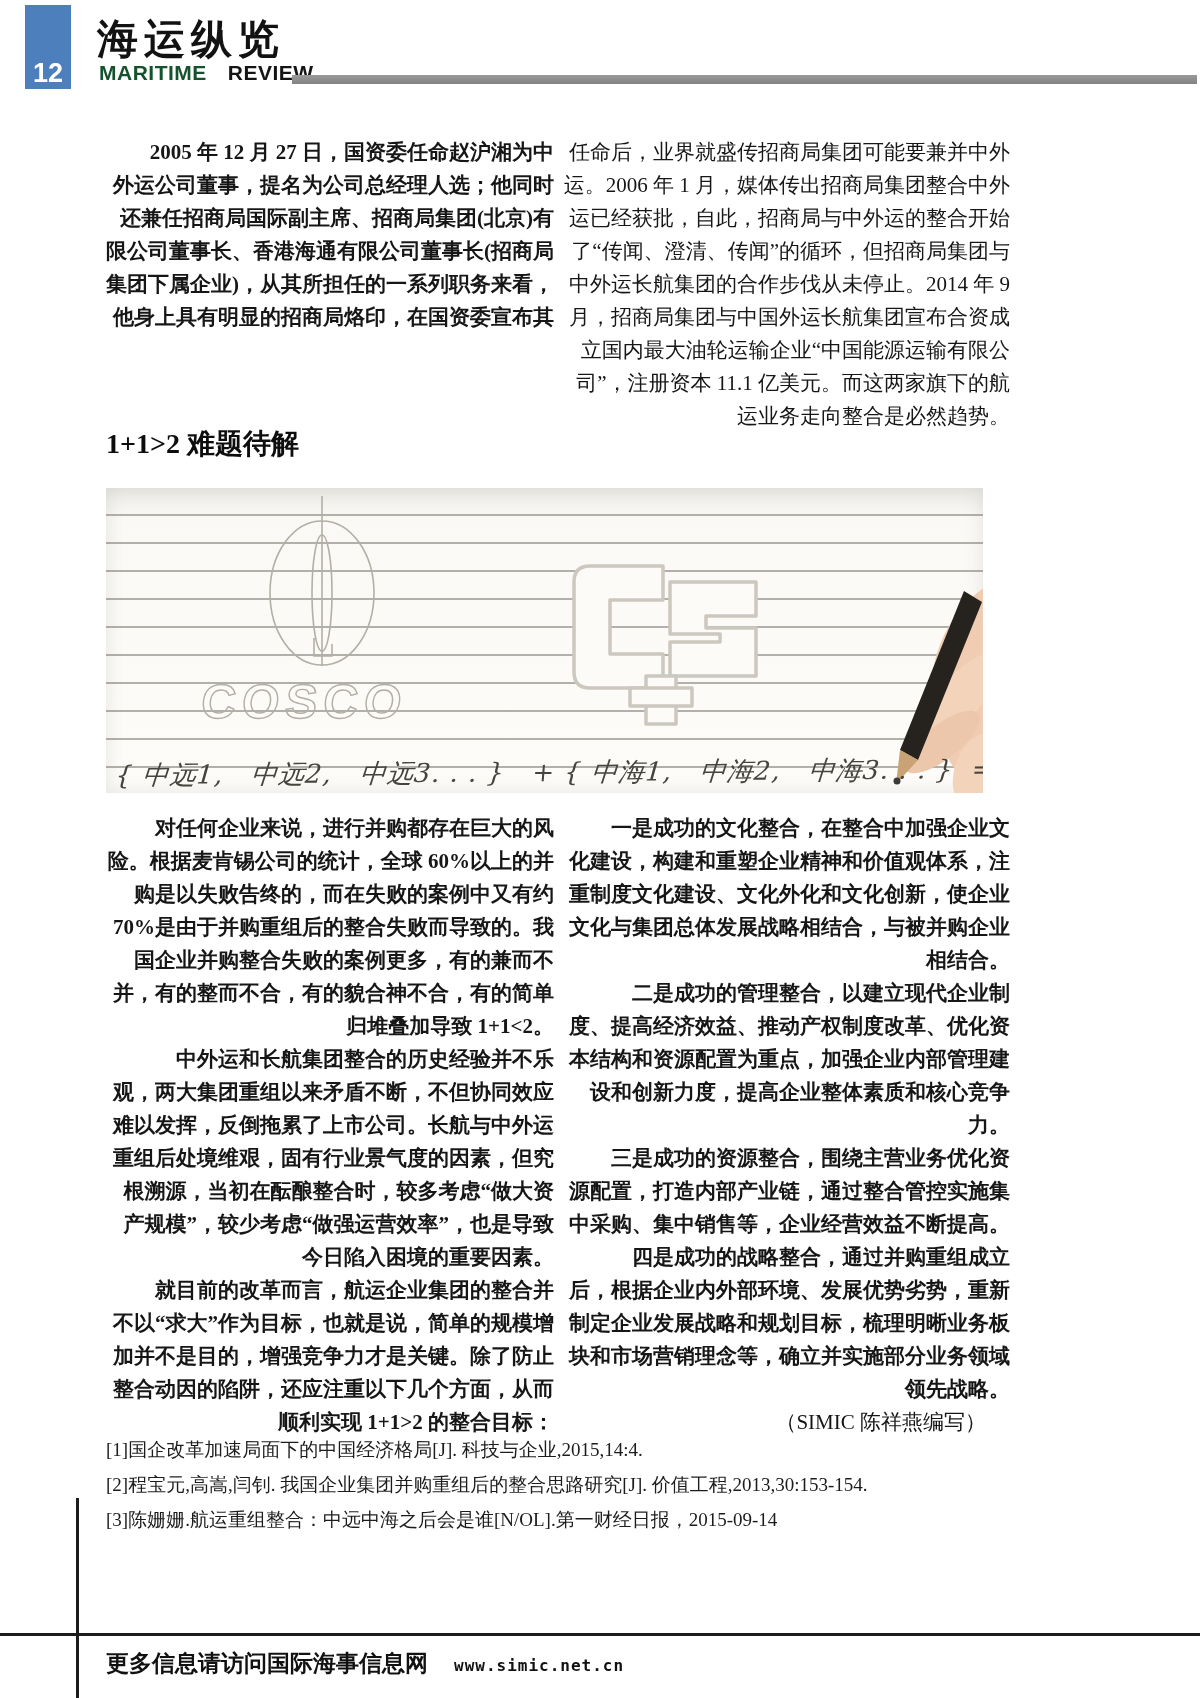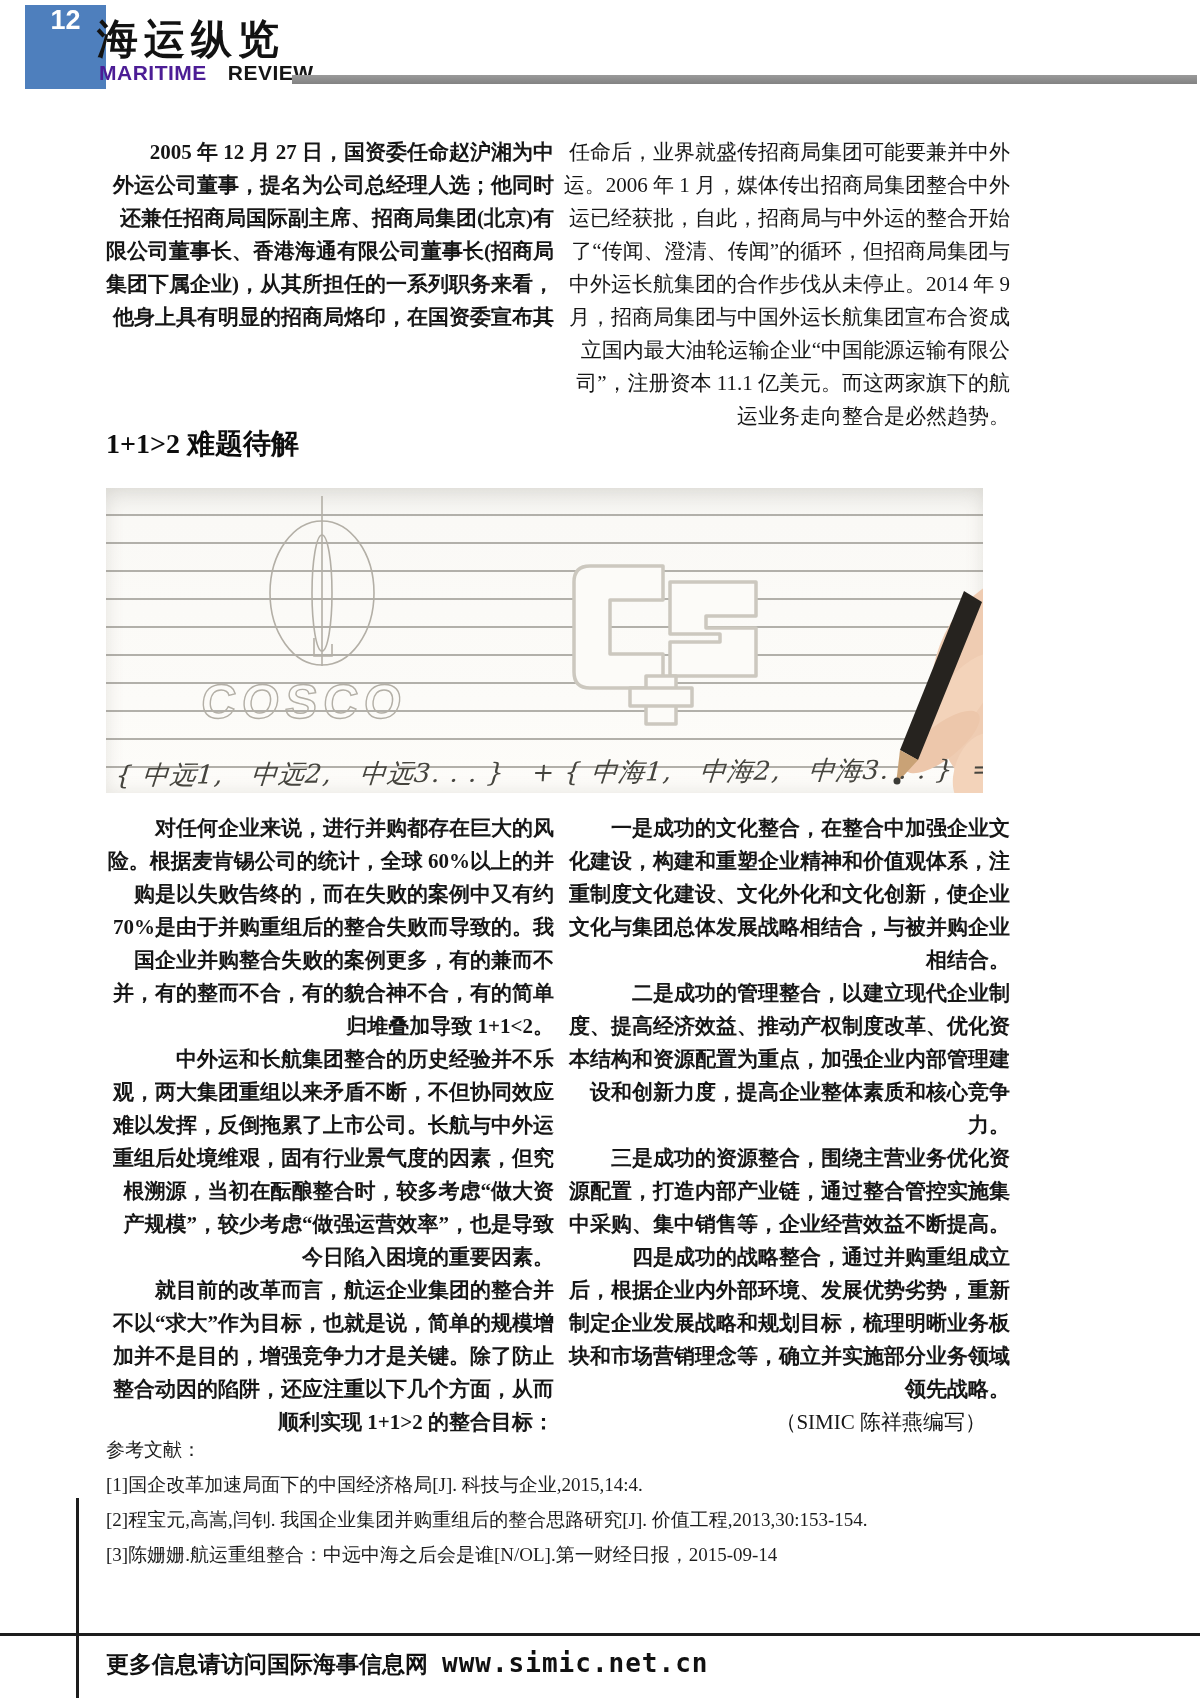--- a/index.html
+++ b/index.html
@@ -4,36 +4,36 @@
 <style>
   html,body { margin:0; padding:0; background:#ffffff; }
   .page {
     position:relative; width:1200px; height:1698px; margin:0 auto;
     background:#ffffff; overflow:hidden;
     font-family:"Liberation Serif","DejaVu Serif",serif; color:#1a1a1a;
   }
 
   
   .pagenum-box {
-    position:absolute; left:25px; top:5px; width:81px; height:84px;
+    position:absolute; left:25px; top:5px; width:46px; height:84px;
     background:#4e7fbd; color:#ffffff;
-    display:flex; align-items:flex-start; justify-content:center;
+    display:flex; align-items:flex-end; justify-content:center;
     font-family:"Liberation Sans",sans-serif; font-weight:bold; font-size:27px;
   }
   .masthead-title {
     position:absolute; left:97px; top:12px;
     font-family:Liberation Serif, serif; font-weight:bold;
     font-size:41px; letter-spacing:6px; color:#121212;
   }
   .masthead-sub {
     position:absolute; left:99px; top:61px;
     font-family:"Liberation Sans",sans-serif; font-weight:bold;
     font-size:21px; letter-spacing:0.5px;
   }
-  .masthead-sub .blue { color:#4c1d95; }
+  .masthead-sub .blue { color:#14532d; }
   .masthead-sub .black { color:#151515; margin-left:21px; }
   .header-bar {
     position:absolute; left:292px; top:75px; width:905px; height:9px;
     background:linear-gradient(180deg,#9a9a9a 0%,#828282 100%);
   }
 
   
   .col { position:absolute; width:448px; font-size:21px; line-height:33px;
          text-align:justify; color:#161616; }
   .col p { margin:0;text-align:right; }
@@ -76,21 +76,21 @@
 
   
   .footer-vline { position:absolute; left:76px; top:1498px; width:3px; height:200px; background:#1c1c1c; }
   .footer-hline { position:absolute; left:0; top:1633px; width:1200px; height:3px; background:#1c1c1c; }
   .footer-text {
     position:absolute; left:106px; top:1648px;
     font-family:"Liberation Sans",sans-serif; font-weight:bold; font-size:23px; color:#111;
   }
   .footer-text .url {
     font-family:"DejaVu Sans Mono","Liberation Mono",monospace;
-    font-size:26px; margin-left:14px; letter-spacing:1px;
+    font-size:16px; margin-left:26px; letter-spacing:1px;
   }
 </style>
 </head>
 <body>
 
 <div class="page">
 
   <div class="pagenum-box">
     <span>12</span>
   </div>
@@ -149,21 +149,20 @@
   </div>
   <div class="col col2-bottom">
     <p class="indent">一是成功的文化整合，在整合中加强企业文化建设，构建和重塑企业精神和价值观体系，注重制度文化建设、文化外化和文化创新，使企业文化与集团总体发展战略相结合，与被并购企业相结合。</p>
     <p class="indent">二是成功的管理整合，以建立现代企业制度、提高经济效益、推动产权制度改革、优化资本结构和资源配置为重点，加强企业内部管理建设和创新力度，提高企业整体素质和核心竞争力。</p>
     <p class="indent">三是成功的资源整合，围绕主营业务优化资源配置，打造内部产业链，通过整合管控实施集中采购、集中销售等，企业经营效益不断提高。</p>
     <p class="indent">四是成功的战略整合，通过并购重组成立后，根据企业内外部环境、发展优势劣势，重新制定企业发展战略和规划目标，梳理明晰业务板块和市场营销理念等，确立并实施部分业务领域领先战略。</p>
     <p class="byline">（SIMIC  陈祥燕编写）</p>
   </div>
 
   <div class="references">
-    <div>参考文献：</div>
     <div>[1]国企改革加速局面下的中国经济格局[J]. 科技与企业,2015,14:4.</div>
     <div>[2]程宝元,高嵩,闫钊. 我国企业集团并购重组后的整合思路研究[J]. 价值工程,2013,30:153-154.</div>
     <div>[3]陈姗姗.航运重组整合：中远中海之后会是谁[N/OL].第一财经日报，2015-09-14</div>
   </div>
 
   <div class="footer-vline"></div>
   <div class="footer-hline"></div>
   <div class="footer-text">
     <span>更多信息请访问国际海事信息网</span><span class="url">www.simic.net.cn</span>
   </div>

